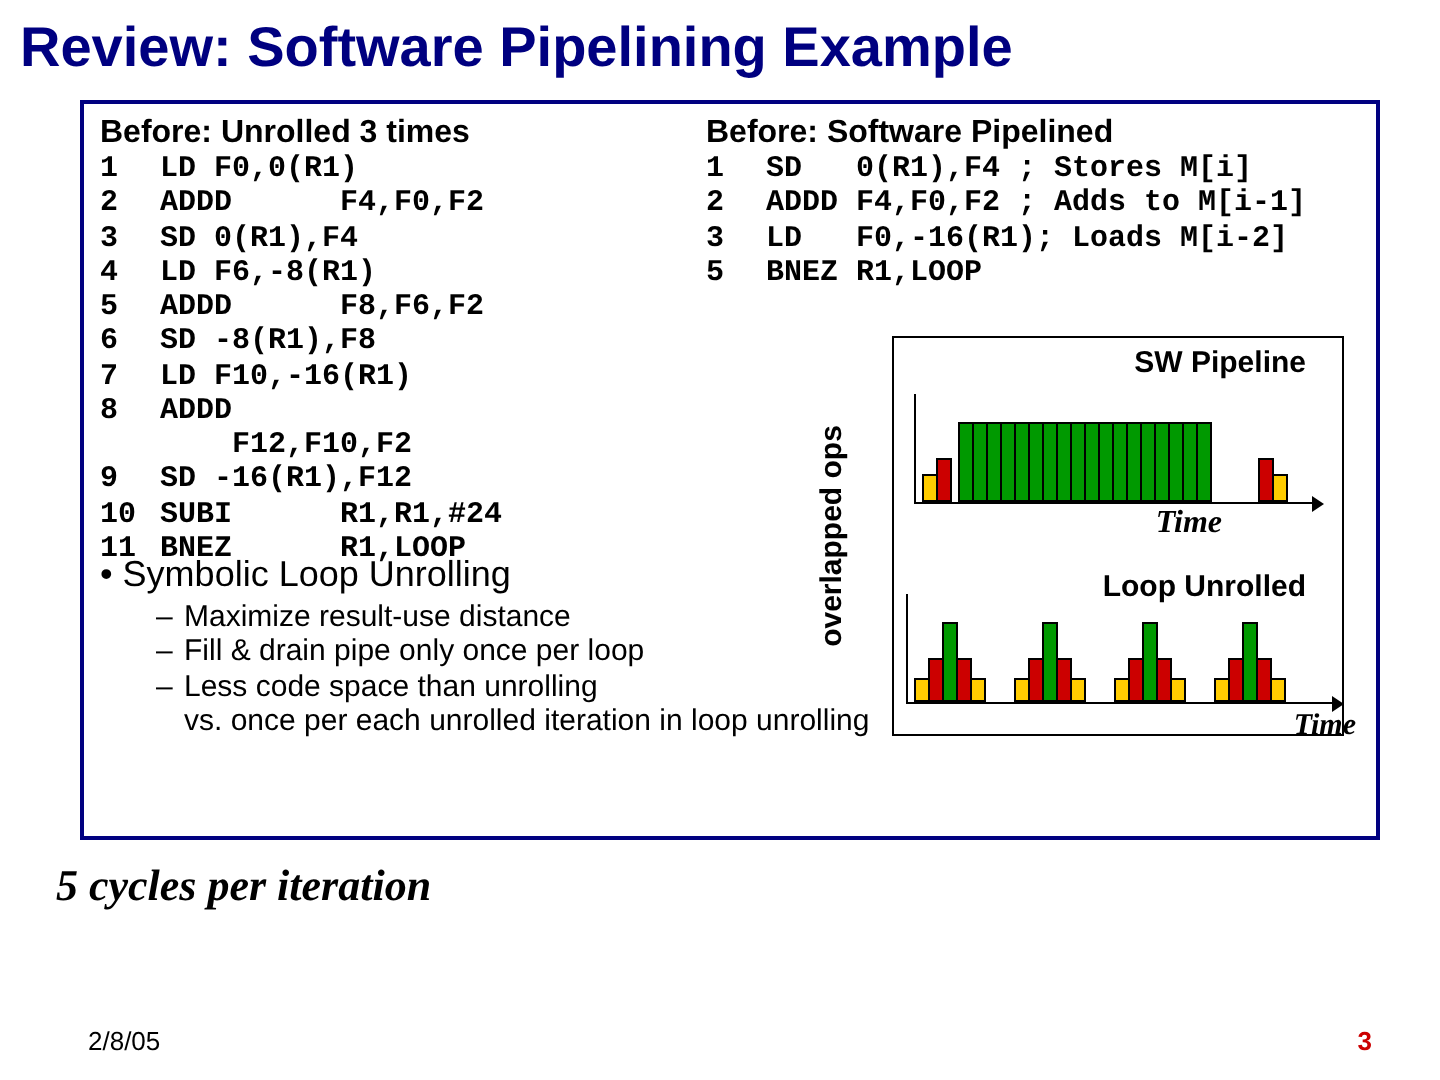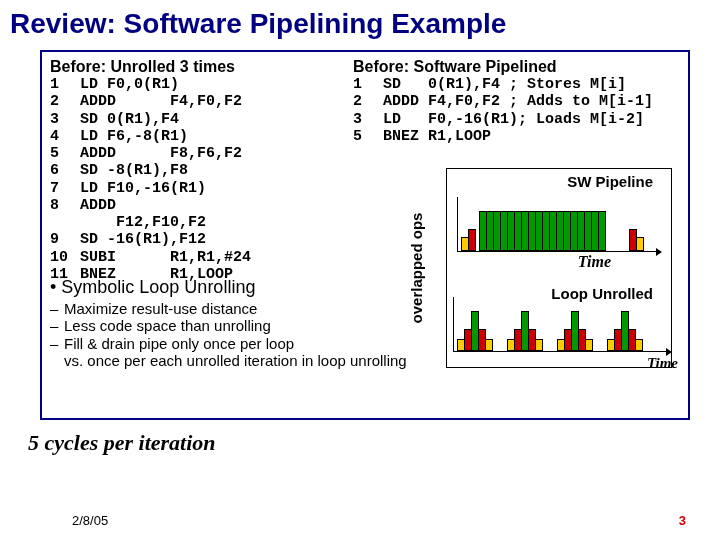--- a/index.html
+++ b/index.html
@@ -24,21 +24,21 @@
     position: relative;
     height: 370px;
   }
   .cols { display: flex; gap: 28px; }
   .col-left { width: 275px; }
   .col-right { flex: 1; position: relative; }
   .hdr { font-weight: bold; font-size: 16px; }
   .code { font-family: "Courier New", monospace; font-size: 15px; font-weight: bold; line-height: 1.15; white-space: pre; }
   .code .ln { display: inline-block; width: 30px; }
   .sym-line { font-size: 18px; font-weight: normal; margin-top: -6px; }
-  .bullets { font-size: 15px; margin-top: 2px; }
+  .bullets { font-size: 15px; margin-top: 2px; margin-left: 28px; }
   .bullets .dash { display: inline-block; width: 14px; }
   .bullets div { line-height: 1.15; }
   .chart-area {
     position: absolute;
     right: 8px;
     top: 110px;
     width: 250px;
     height: 200px;
   }
   .ylabel {
@@ -109,21 +109,20 @@
     margin: 10px 0 0 28px;
   }
   .footer {
     position: absolute;
     bottom: 12px;
     left: 0; right: 0;
     display: flex;
     justify-content: space-between;
     padding: 0 34px 0 44px;
     font-size: 13px;
-    margin-left: 28px;
   }
   .footer .pg { color: #cc0000; font-weight: bold; }
 </style>
 </head>
 <body>
 
 <div class="title">Review: Software Pipelining Example</div>
 
 <div class="content-box">
   <div class="cols">
@@ -209,22 +208,22 @@
           </div>
         </div>
         <div class="time-lbl" style="right:-6px; bottom:-4px;">Time</div>
       </div>
     </div>
   </div>
 
   <div class="sym-line">• Symbolic Loop Unrolling</div>
   <div class="bullets" id="bullets">
       <div><span class="dash">–</span>Maximize result-use distance</div>
+      <div><span class="dash">–</span>Fill &amp; drain pipe only once per loop</div>
       <div><span class="dash">–</span>Less code space than unrolling</div>
-      <div><span class="dash">–</span>Fill &amp; drain pipe only once per loop</div>
       <div><span class="dash"></span>vs. once per each unrolled iteration in loop unrolling</div>
     </div>
 </div>
 
 <div class="five-cycles">5 cycles per iteration</div>
 
 <div class="footer">
   <span>2/8/05</span>
   <span class="pg">3</span>
 </div>

